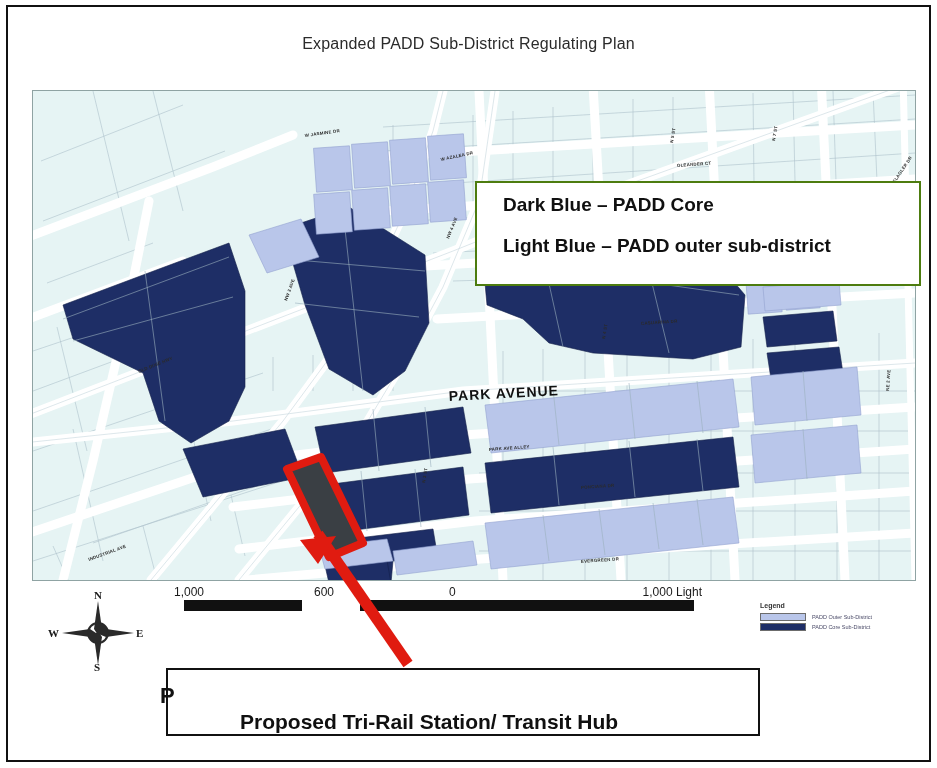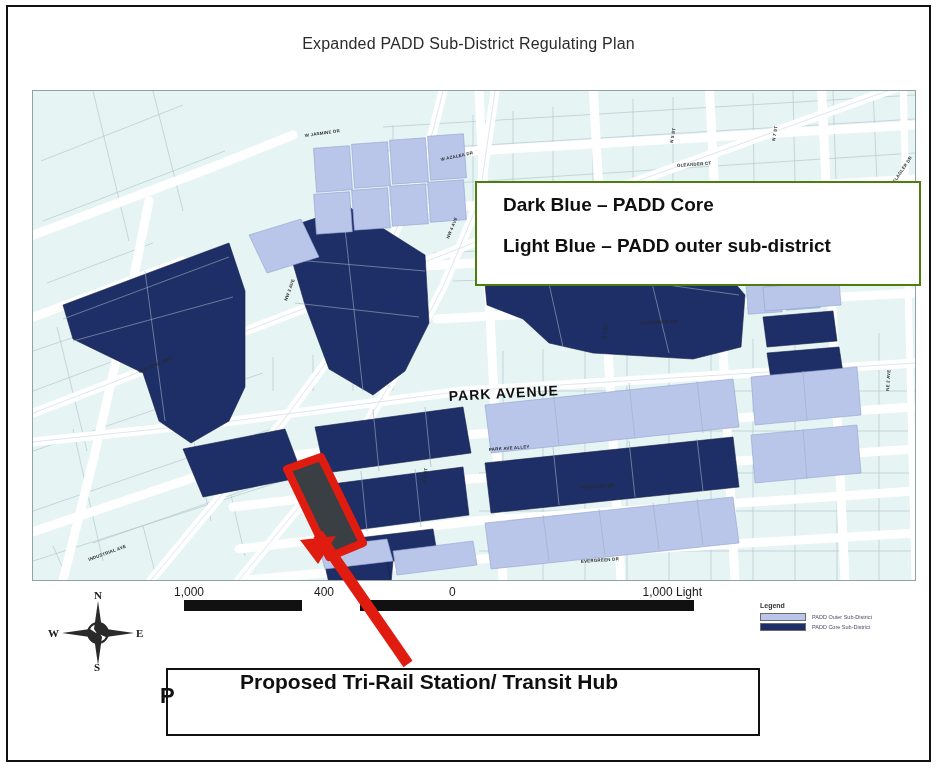--- a/index.html
+++ b/index.html
@@ -79,21 +79,21 @@
   #transit-callout {
     position: absolute;
     left: 158px;
     top: 661px;
     width: 594px;
     height: 68px;
     background: #ffffff;
     border: 2px solid #111111;
     box-sizing: border-box;
     display: flex;
-    align-items: flex-start;
+    align-items: flex-end;
   }
   #transit-callout .txt {
     font-size: 21px;
     font-weight: bold;
     color: #101010;
     margin-left: 72px;
     white-space: nowrap;
   }
 
   
@@ -427,21 +427,21 @@
   </div>
 
   <div id="legend-callout">
     <div class="legend-line first">Dark Blue – PADD Core</div>
     <div class="legend-line">Light Blue – PADD outer sub-district</div>
   </div>
 
   <div id="scalebar">
     <div class="labels">
       <span style="left:0px">1,000</span>
-      <span style="left:140px">400</span>
+      <span style="left:140px">600</span>
       <span style="left:275px">0</span>
       <span style="right:0px">1,000 Light</span>
     </div>
     <div class="bars">
       <div class="seg" style="left:0px;   width:118px;"></div>
       <div class="seg" style="left:176px; width:118px;"></div>
       <div class="seg" style="left:294px; width:216px;"></div>
     </div>
   </div>
 

